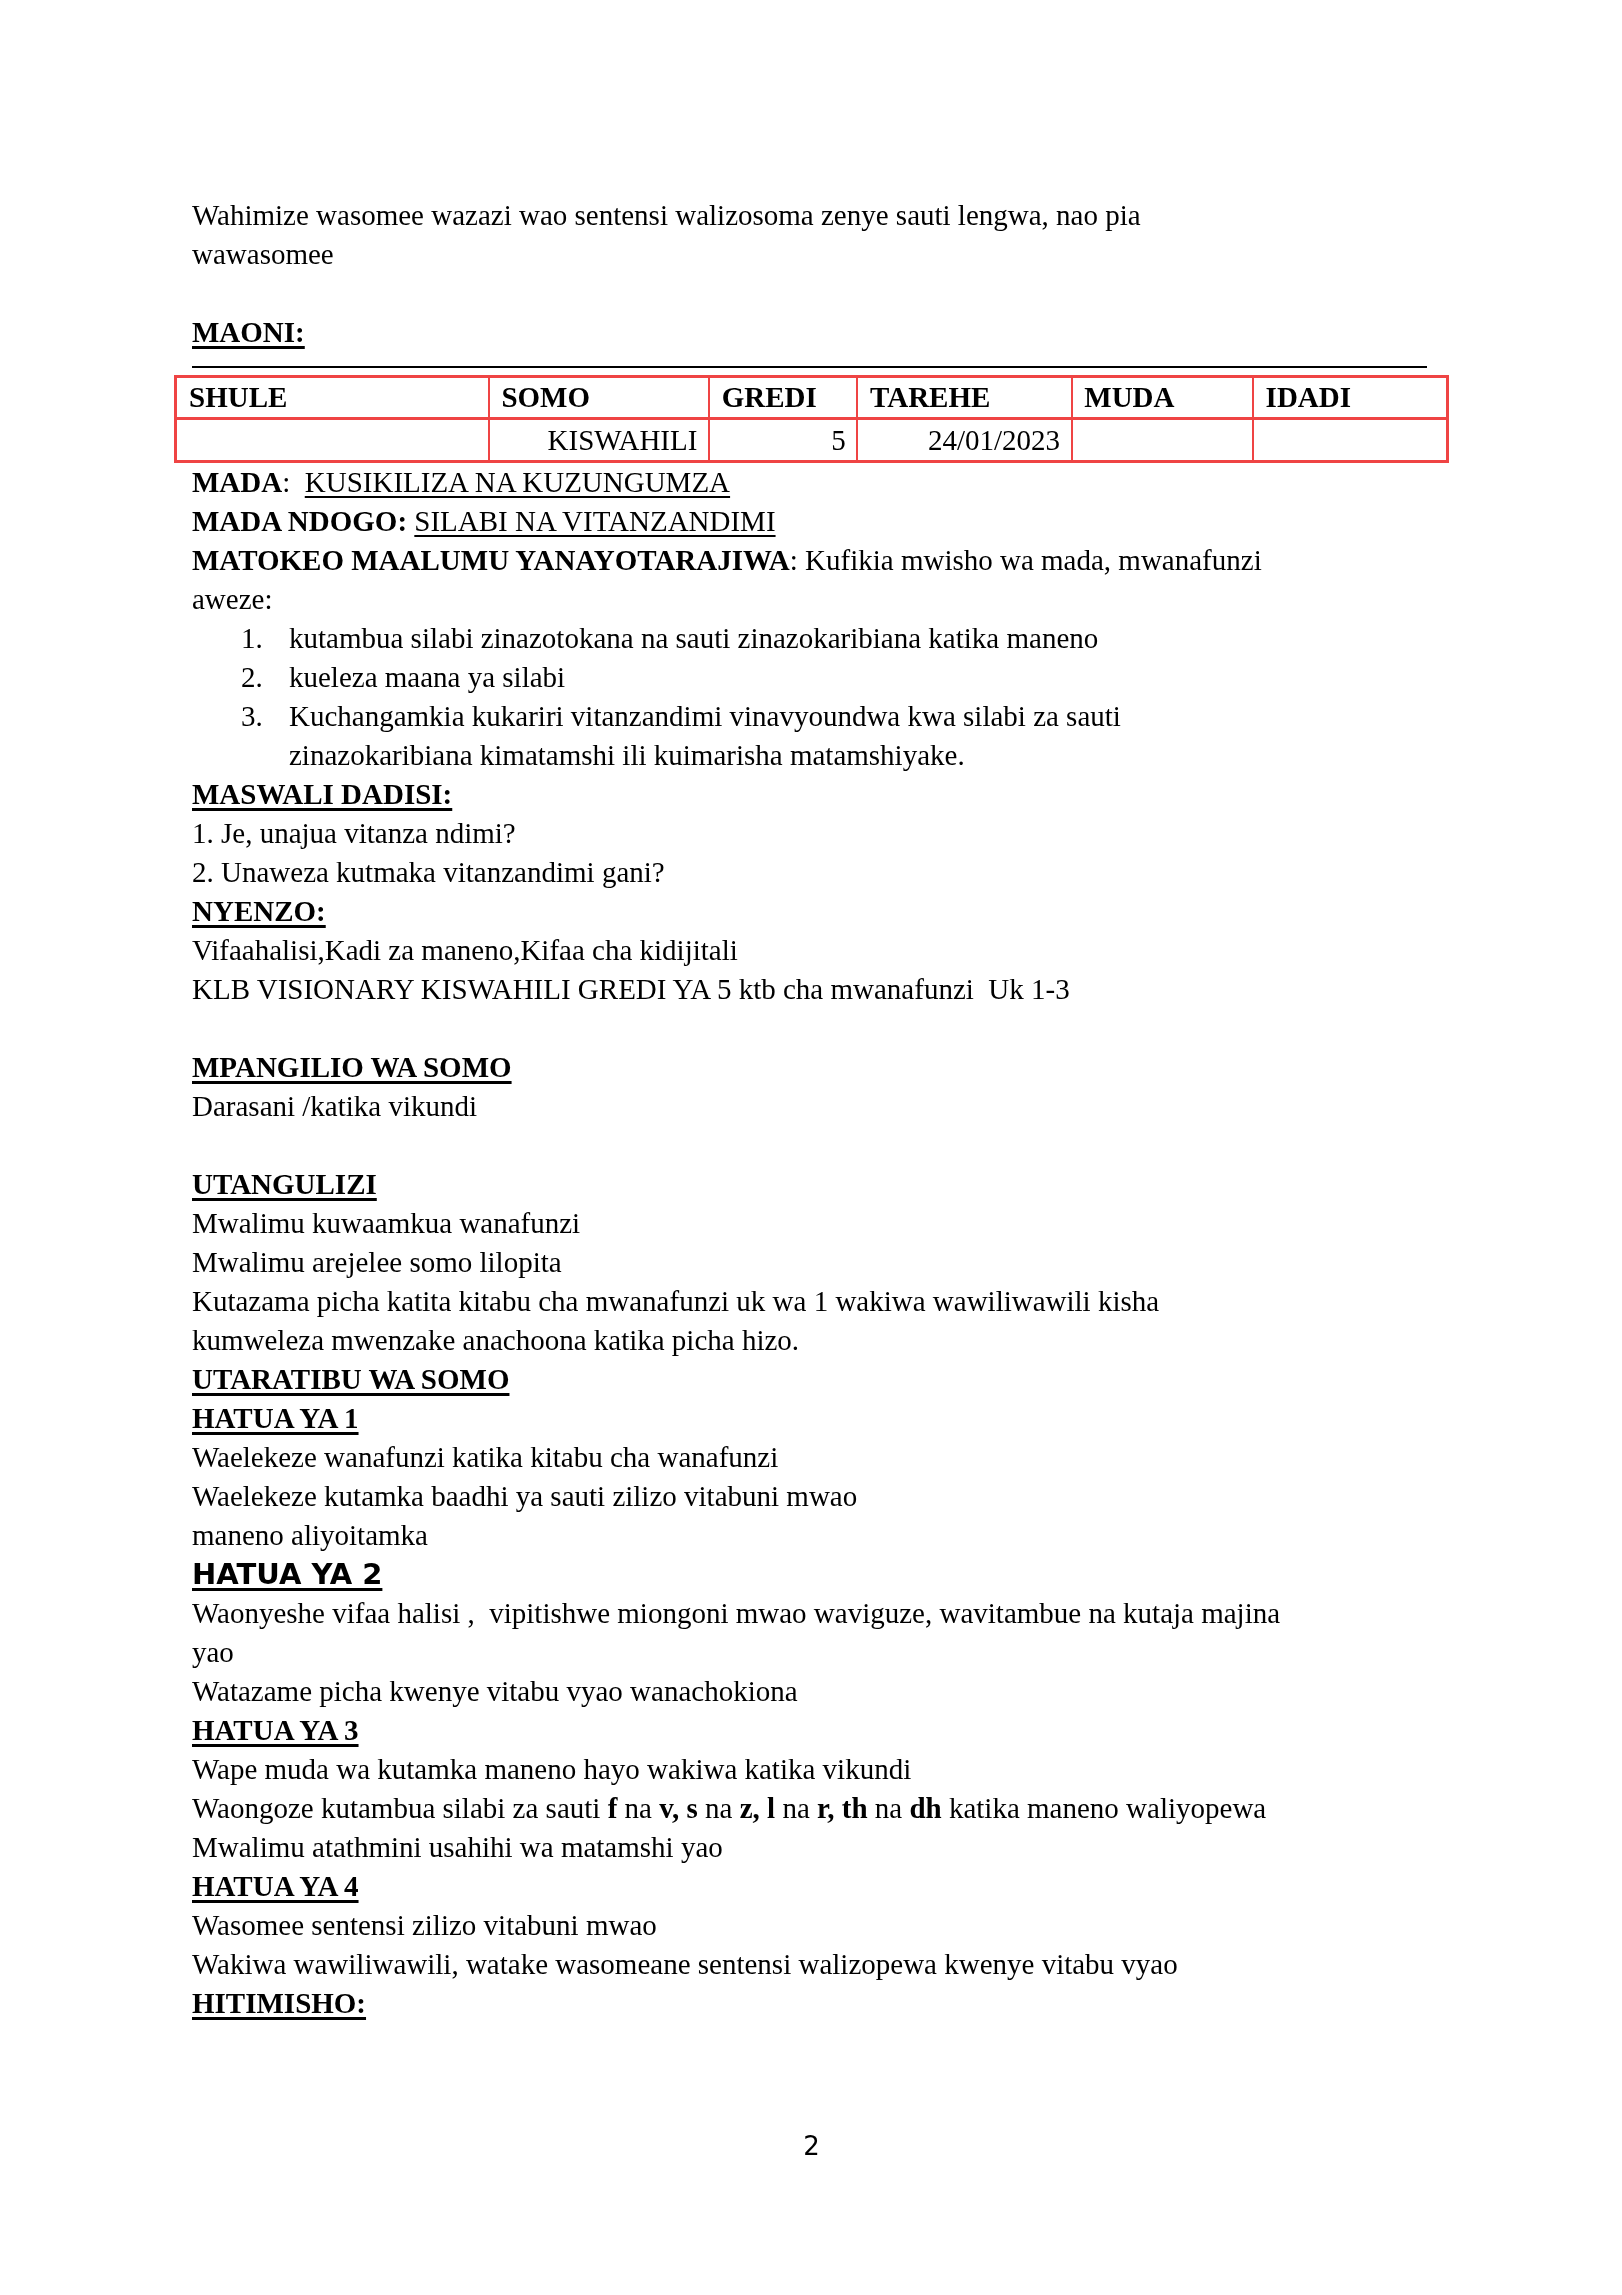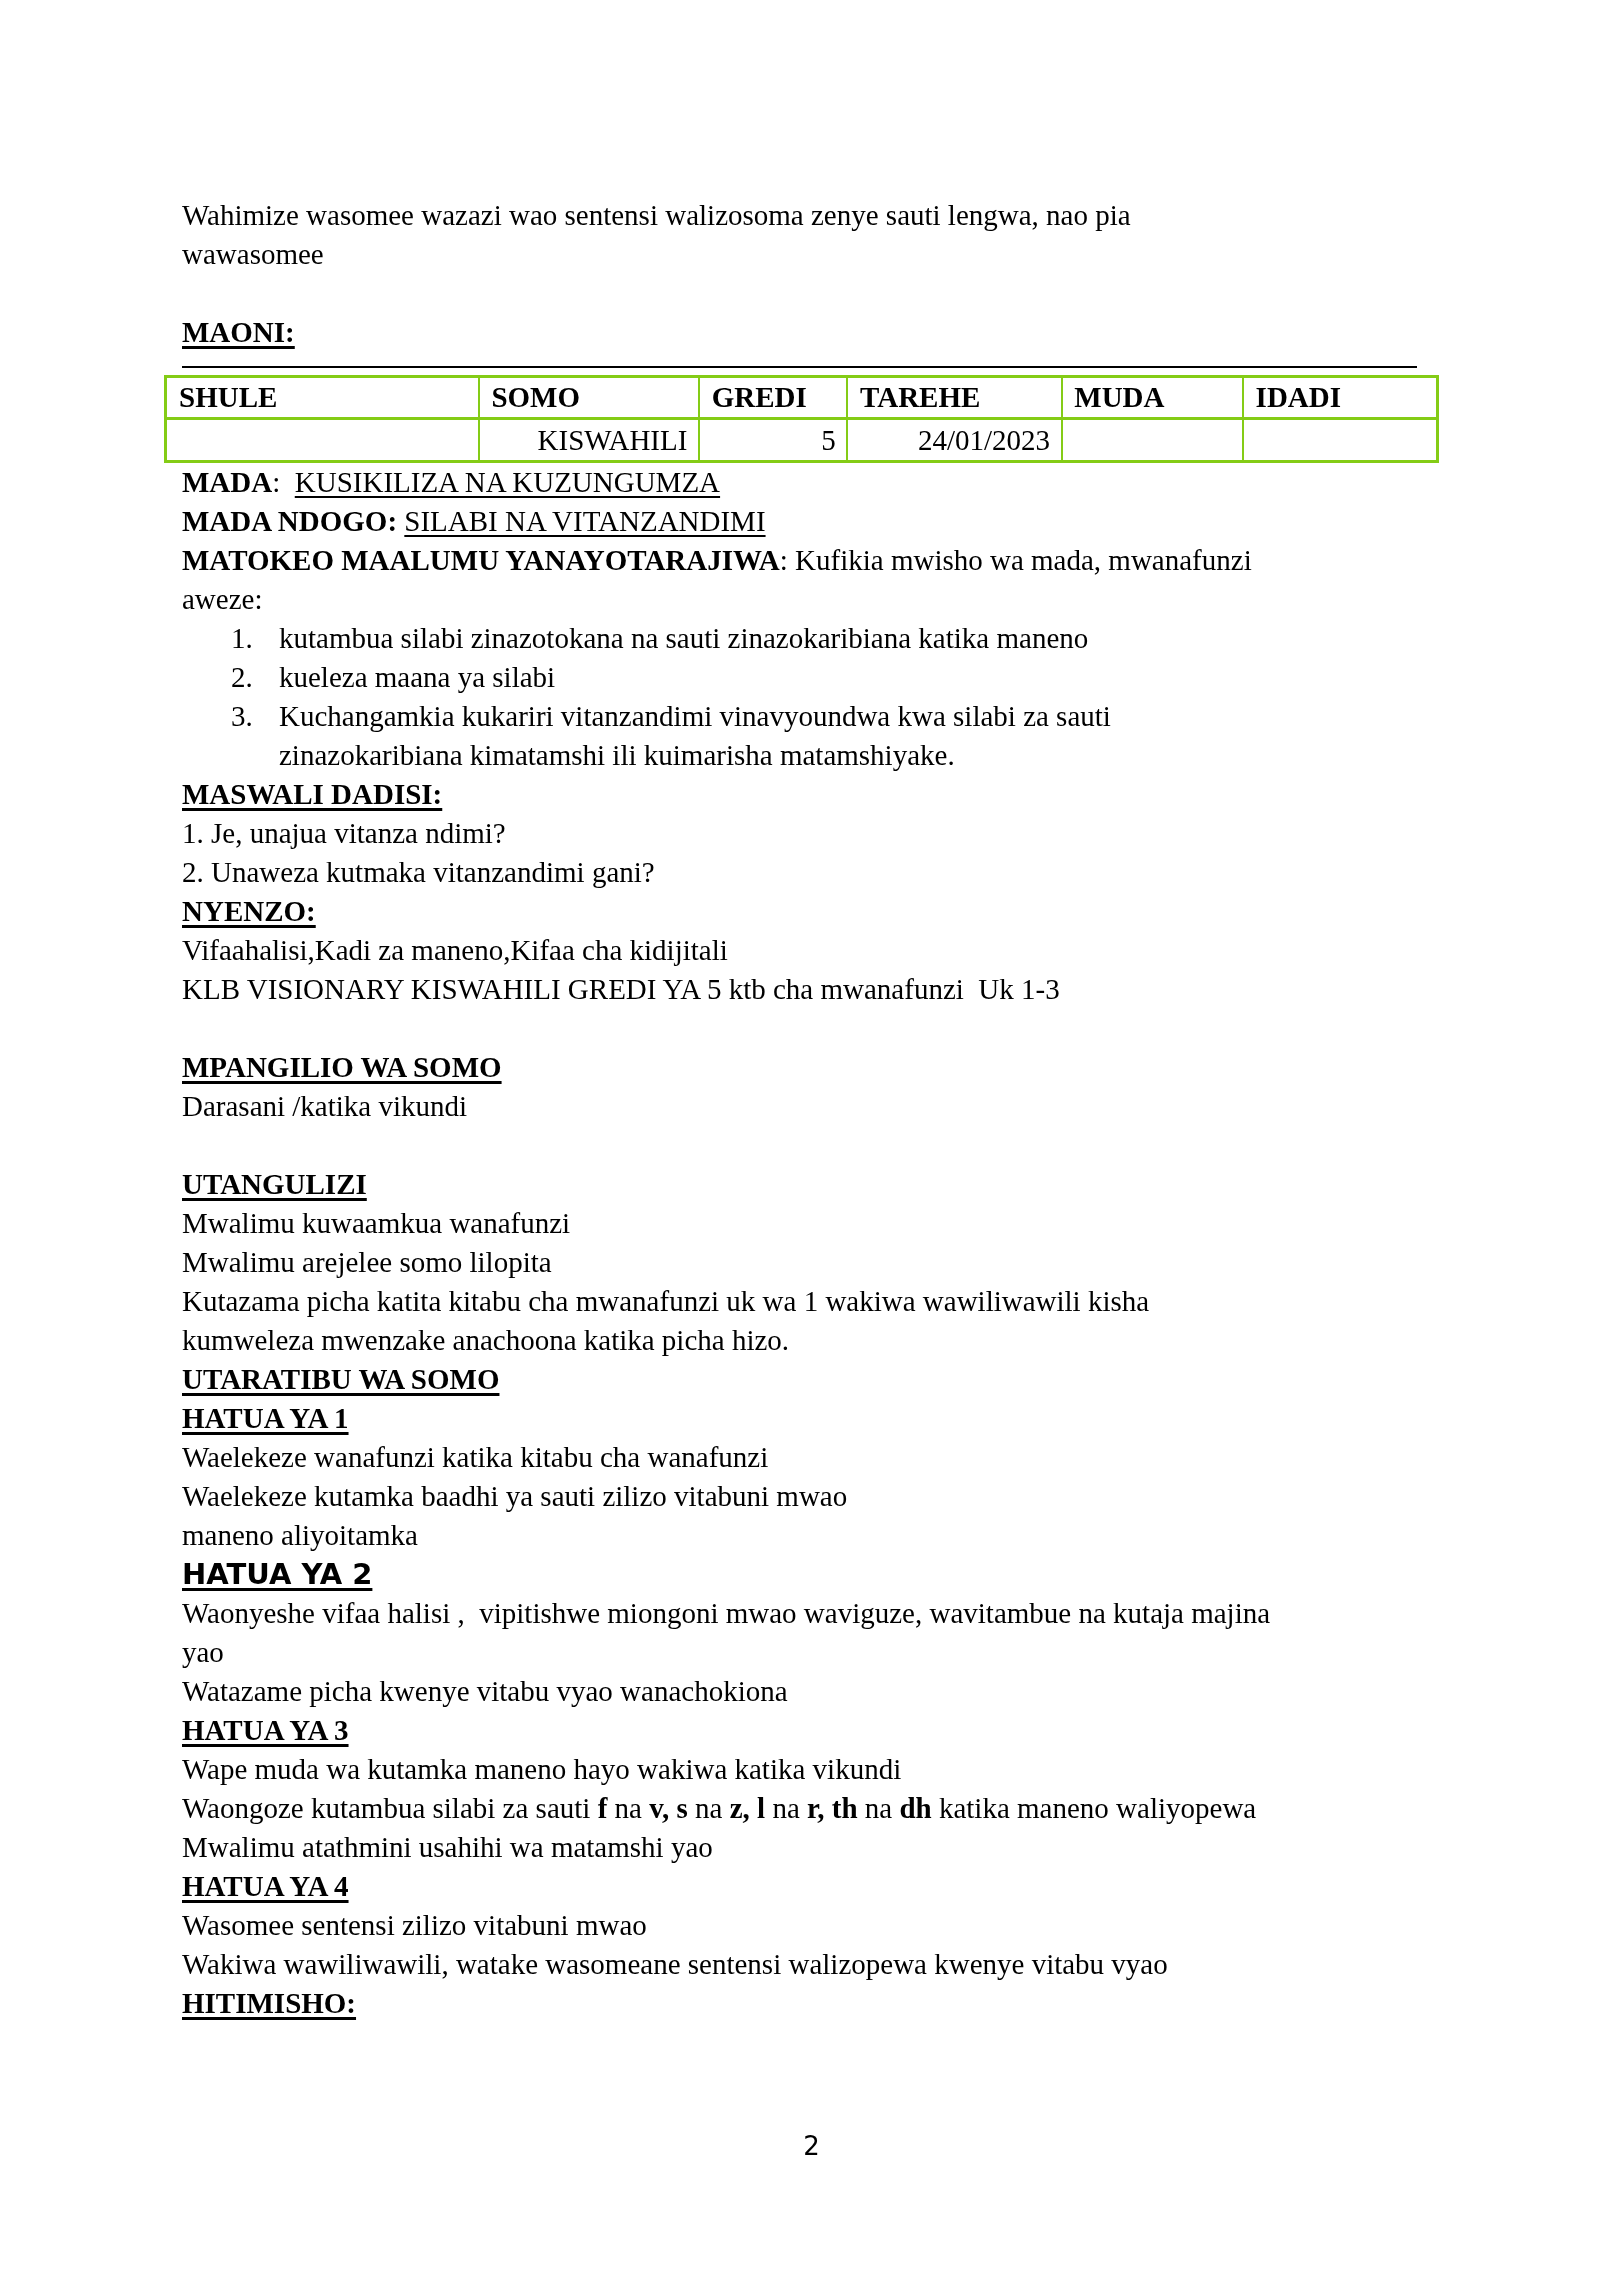--- a/index.html
+++ b/index.html
@@ -8,21 +8,21 @@
       height: 2295px;
       position: relative;
       overflow: hidden;
       font-family: "Liberation Serif", "DejaVu Serif", serif;
       color: #000000;
       font-size: 29px;
       line-height: 39px;
     }
     .page {
       position: absolute;
-      left: 182px;
+      left: 192px;
       top: 196px;
       width: 1256px;
     }
     .line { display: block; white-space: pre-wrap; }
     .gap1 { height: 39px; }
     .heading { font-weight: bold; text-decoration: underline; text-decoration-thickness: 2.6px; text-underline-offset: 3.9px; }
     .bold { font-weight: bold; }
     .u { text-decoration: underline; text-decoration-thickness: 2px; text-underline-offset: 3.9px; }
     .sans-head {
       font-family: "DejaVu Sans", "Liberation Sans", sans-serif;
@@ -41,21 +41,21 @@
       margin-bottom: 6.5px;
     }
     table.info {
       border-collapse: collapse;
       margin-left: -17.7px;
       width: 1275px;
       font-size: 29px;
       line-height: 37px;
     }
     table.info td {
-      border: 2px solid #84cc16;
+      border: 2px solid #ef4444;
       padding: 1.3px 10.5px 1.3px 11.8px;
       vertical-align: top;
       height: 37px;
       margin-top: 12px;
     }
     table.info tr:first-child td { font-weight: bold; border-top-width: 3.3px; }
     table.info tr:first-child td:first-child { border-left-width: 3.3px; }
     table.info tr td:first-child { border-left-width: 3.3px; }
     table.info tr td:last-child { border-right-width: 3.3px; }
     table.info tr:last-child td { border-bottom-width: 3.3px; text-align: right; }

